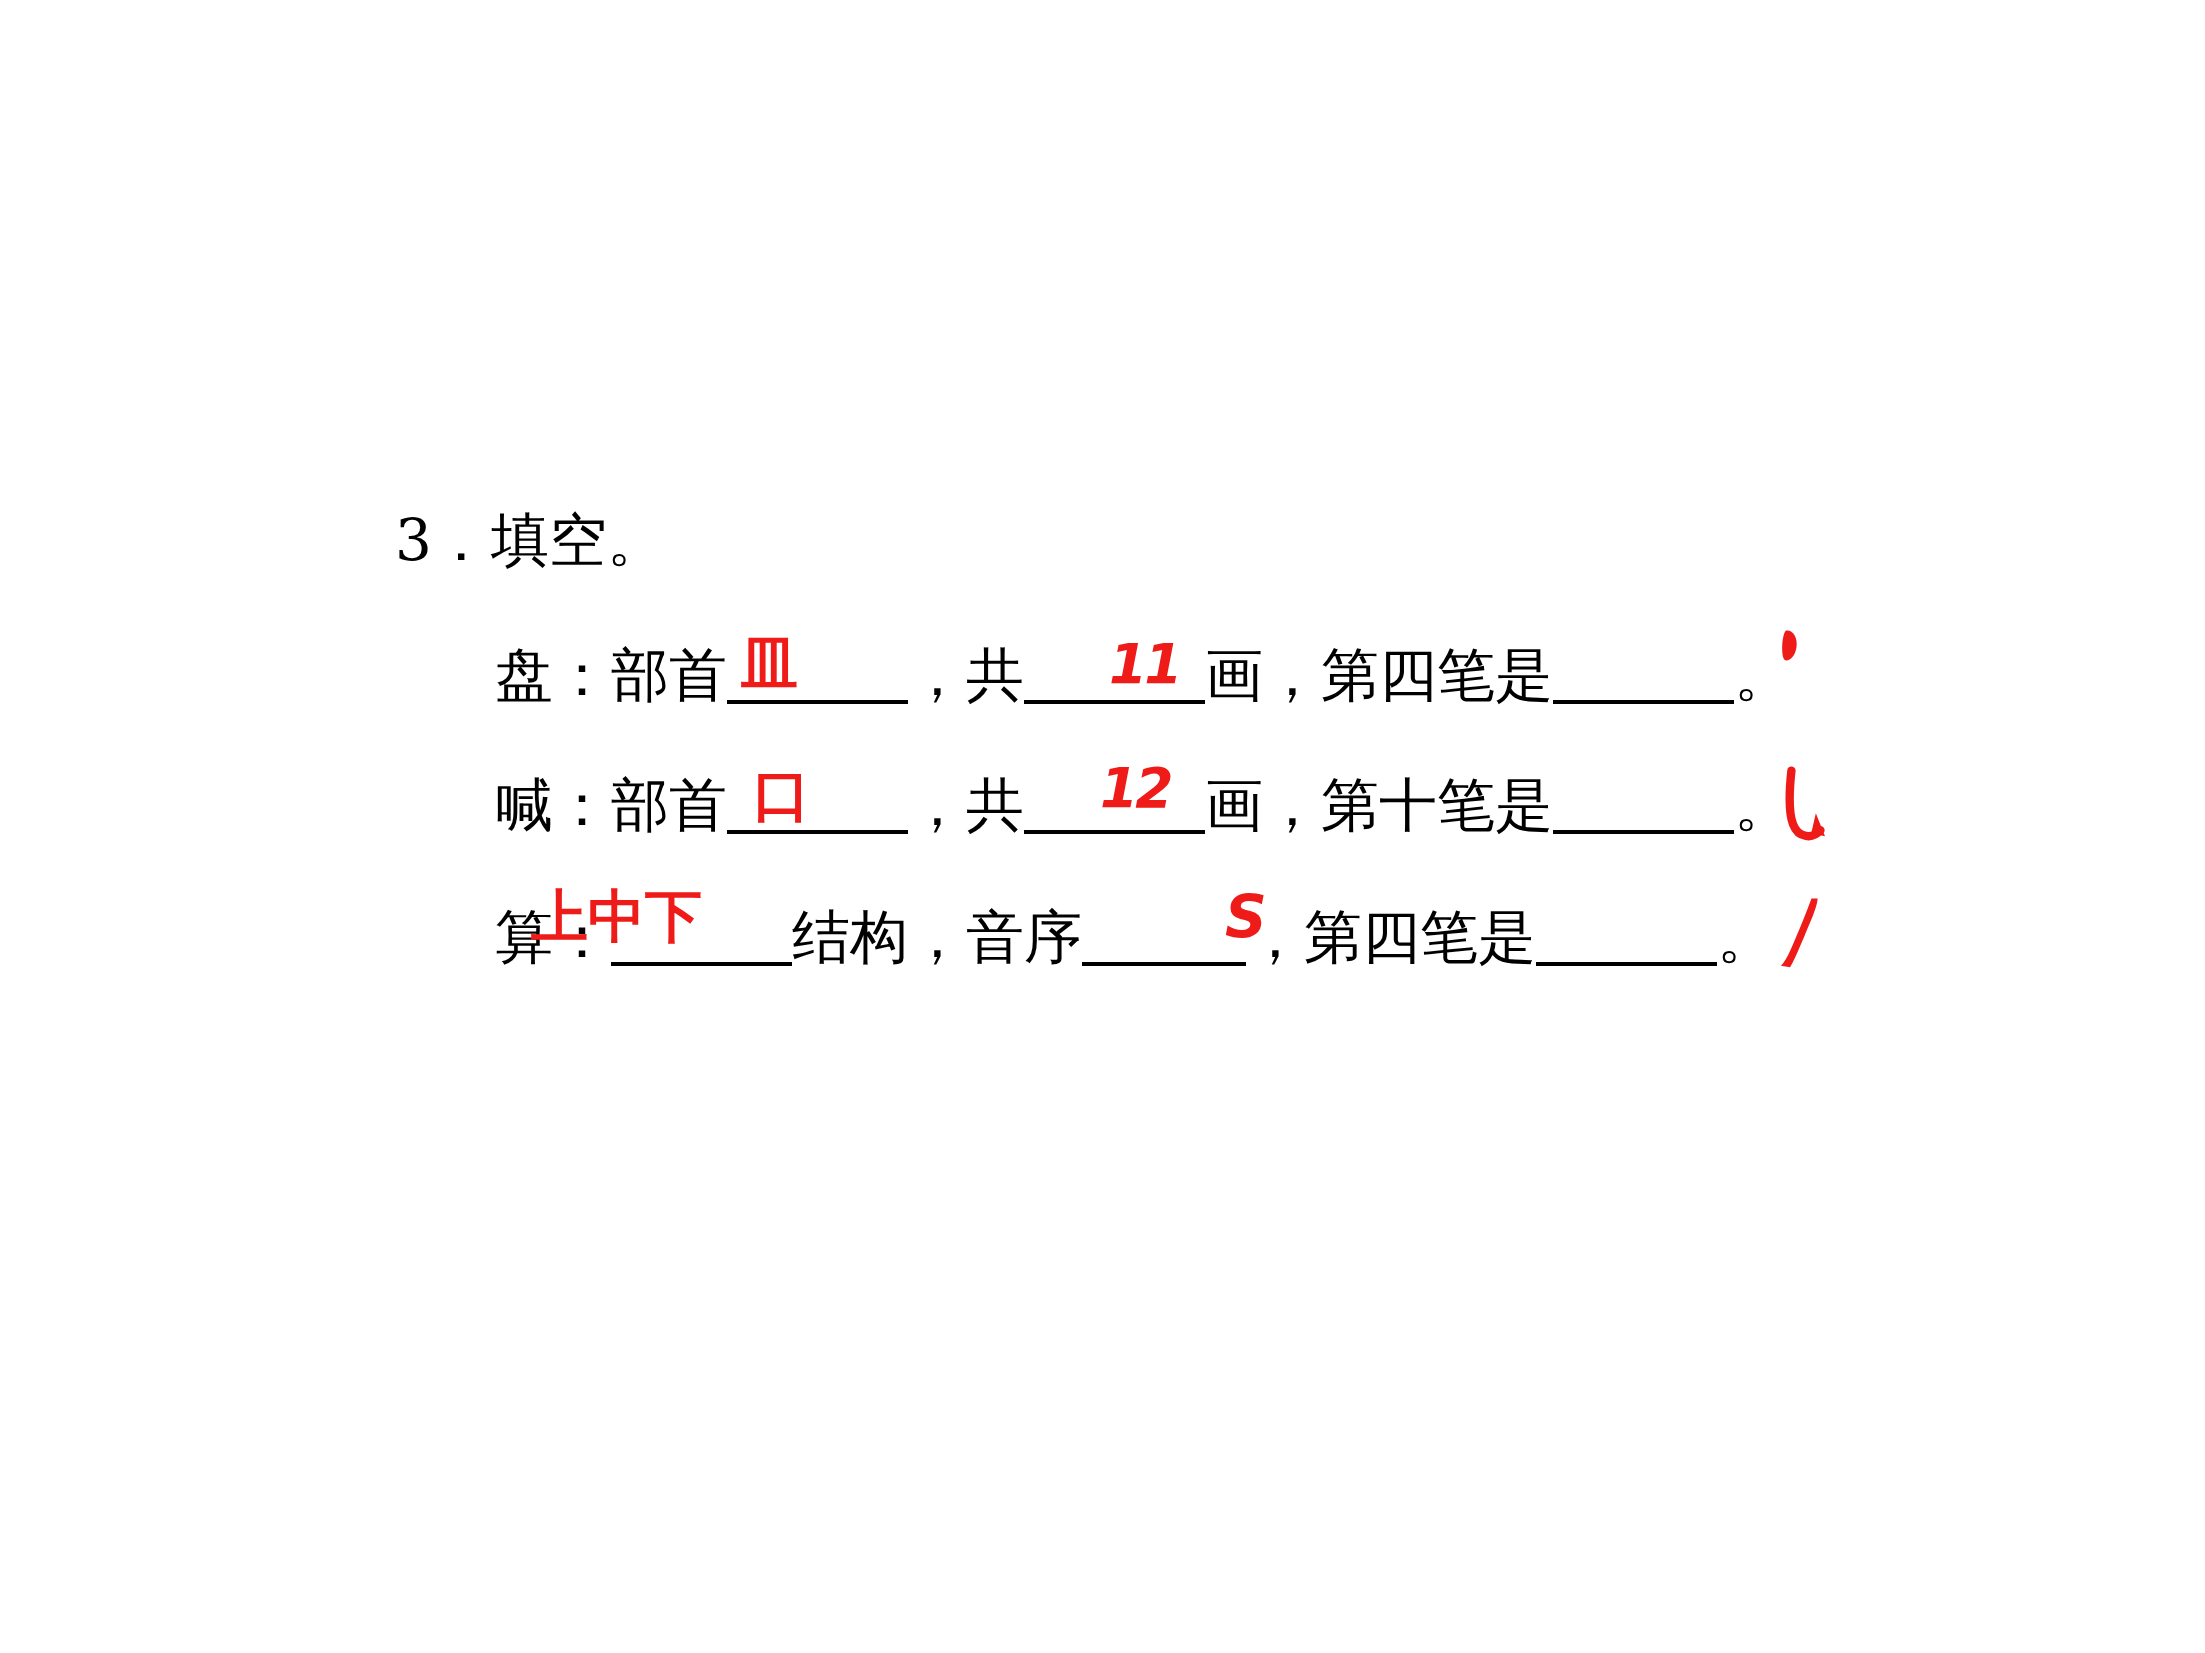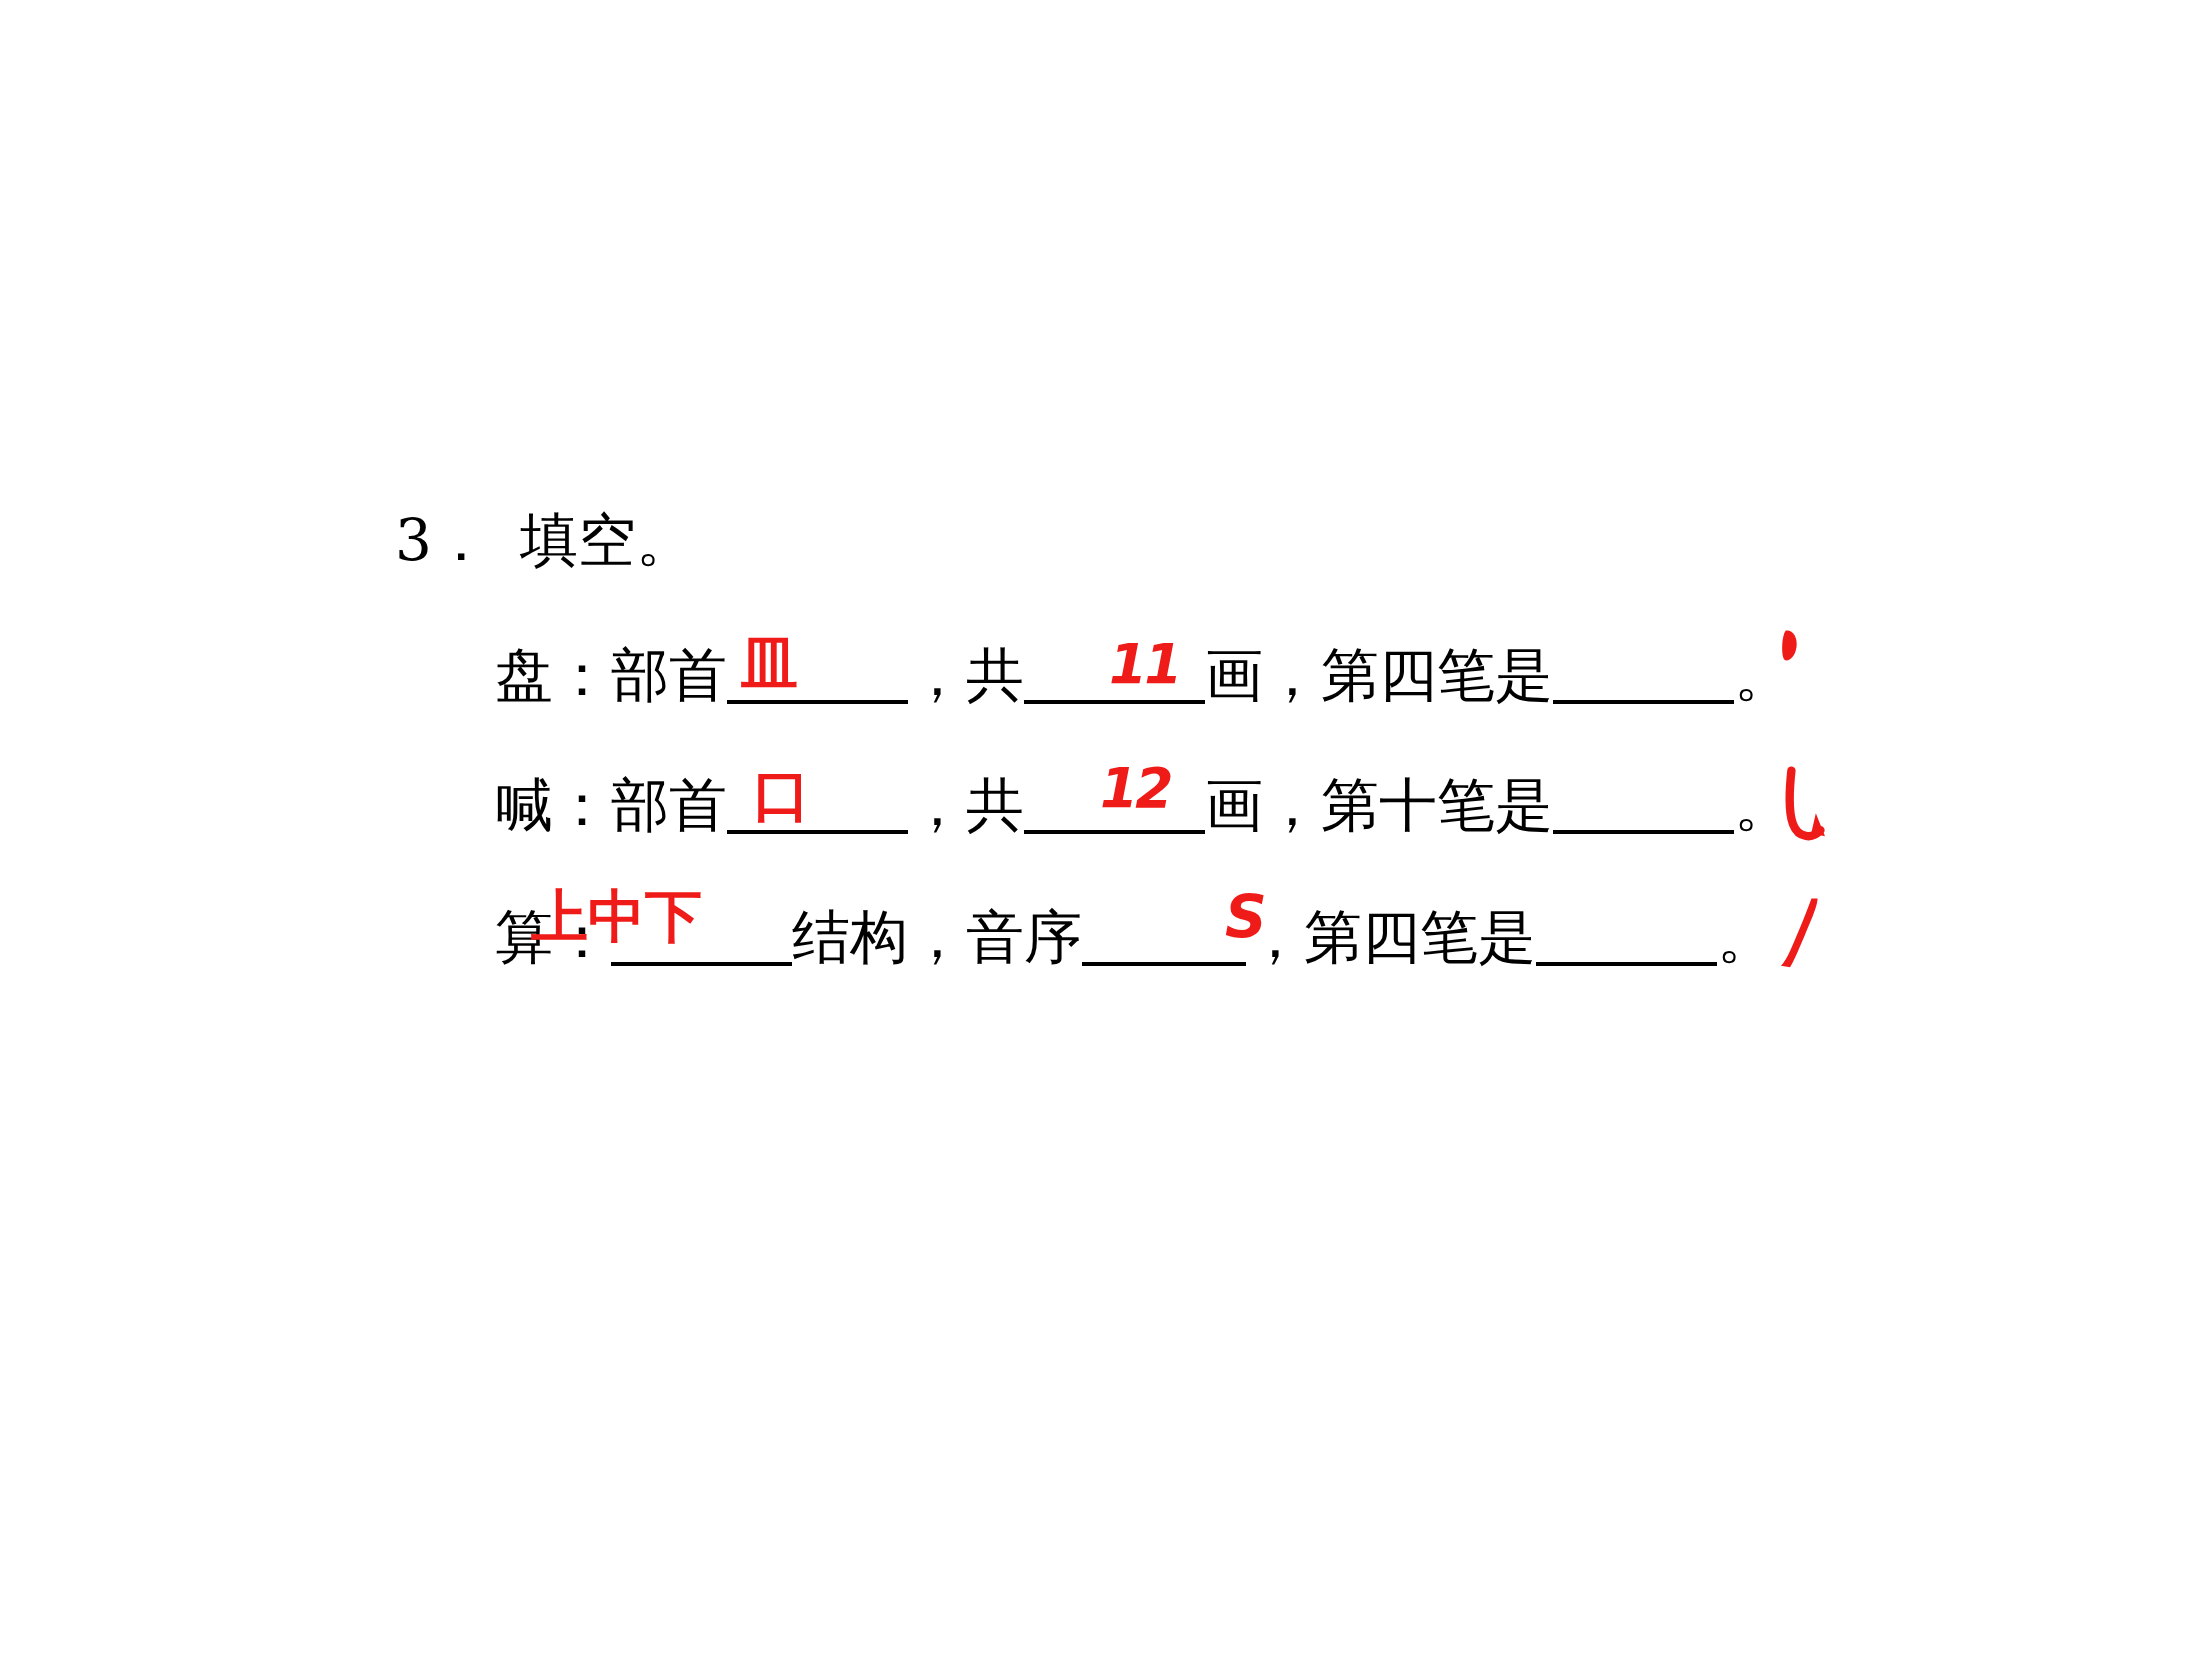--- a/index.html
+++ b/index.html
@@ -25,21 +25,21 @@
     top: 511px;
     font-size: 58px;
     line-height: 1;
     white-space: nowrap;
     letter-spacing: 0;
   }
   .exercise-title .num {
     font-family: "DejaVu Serif", "Liberation Serif", serif;
   }
   .exercise-title .txt {
-    margin-left: 30px;
+    margin-left: 1px;
   }
 
   
   .qrow {
     position: absolute;
     left: 495px;
     font-size: 58px;
     line-height: 1;
     white-space: nowrap;
     display: flex;

